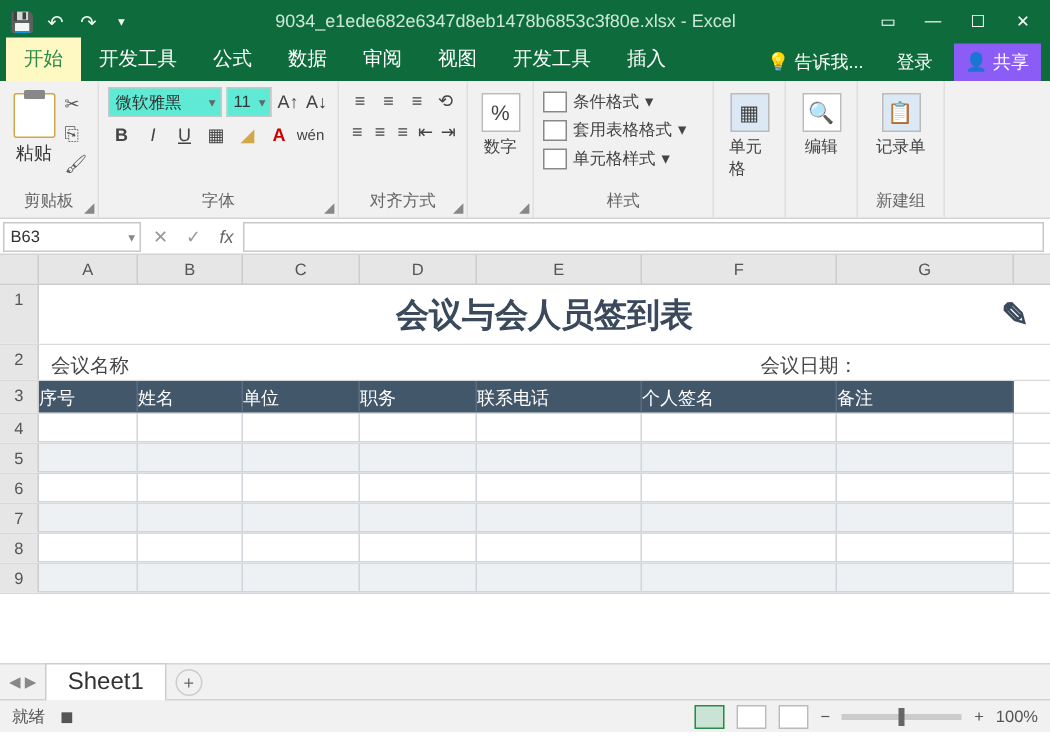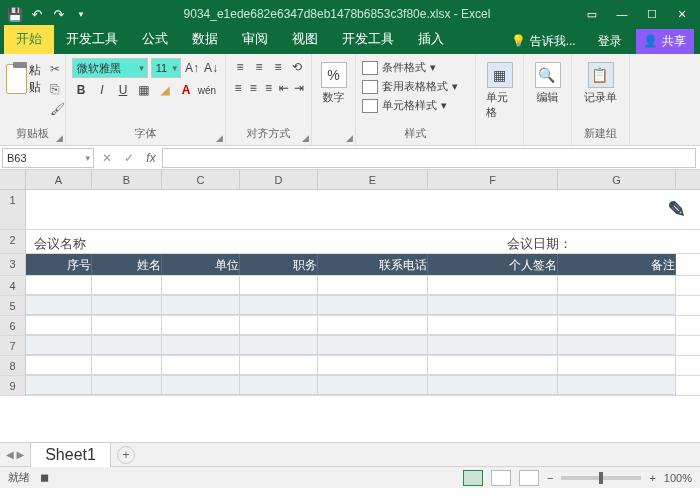--- a/index.html
+++ b/index.html
@@ -5,30 +5,30 @@
 *{box-sizing:border-box;margin:0;padding:0;font-family:"Microsoft YaHei",Arial,sans-serif}
 body{width:700px;height:500px;overflow:hidden;background:#fff;font-size:12px;color:#333}
 .titlebar{height:28px;background:#0e6b3b;display:flex;align-items:center;color:#fff}
 .qat{display:flex;align-items:center;gap:4px;padding:0 6px}
 .qat-icon{width:18px;height:18px;display:flex;align-items:center;justify-content:center;font-size:13px;opacity:.95}
 .title-text{flex:1;text-align:center;font-size:12px;color:#cde8d9}
 .winbtns{display:flex;gap:2px;padding-right:4px}
 .winbtn{width:28px;height:20px;display:flex;align-items:center;justify-content:center;font-size:11px}
 .tabs{height:26px;background:#0e6b3b;display:flex;align-items:flex-end;color:#fff;padding-left:4px;gap:0}
 .tab{padding:5px 12px 6px;font-size:13px;cursor:pointer}
-.tab.active{background:#fde047;color:#2a8a4a}
+.tab.active{background:#fef9c3;color:#2a8a4a}
 .tab-right{margin-left:auto;display:flex;align-items:center;gap:6px;padding-right:6px}
 .tab-right .tbtn{padding:4px 8px;font-size:12px}
 .share{background:#8b5cf6;padding:4px 10px}
 .ribbon{height:92px;background:#f1f1f1;border-bottom:1px solid #d4d4d4;display:flex}
 .group{border-right:1px solid #e0e0e0;padding:4px 6px 2px;display:flex;flex-direction:column;justify-content:space-between}
 .group-body{display:flex;gap:4px;align-items:flex-start}
 .group-label{text-align:center;font-size:11px;color:#666;padding:2px 0}
 .clipboard{width:66px}
-.paste-btn{width:40px;display:flex;flex-direction:row;align-items:center;gap:2px;padding-top:4px}
+.paste-btn{width:40px;display:flex;flex-direction:column;align-items:center;gap:2px;padding-top:4px}
 .paste-icon{width:28px;height:30px;background:#fff;border:1px solid #d4a64a;border-radius:2px;position:relative}
 .paste-icon:before{content:"";position:absolute;top:-3px;left:6px;width:14px;height:6px;background:#888;border-radius:1px}
 .mini-col{display:flex;flex-direction:column;gap:6px;padding-top:4px}
 .mini-icon{width:16px;height:14px;font-size:12px;color:#555}
 .font-group{width:160px}
 .font-row{display:flex;gap:3px;align-items:center;margin-bottom:3px}
 .combo{height:20px;border:1px solid #c8c8c8;background:#5eead4;display:flex;align-items:center;padding:0 4px;font-size:11px;position:relative}
 .combo:after{content:"▾";position:absolute;right:3px;font-size:9px;color:#666}
 .font-name{width:94px}
 .font-size{width:36px}
@@ -57,21 +57,21 @@
 .col-h{border-right:1px solid #ccc;text-align:center;font-size:11px;color:#555;line-height:20px}
 .row{display:flex;height:20px;border-bottom:1px solid #d9d9d9}
 .row-h{width:26px;background:#e6e6e6;border-right:1px solid #ccc;text-align:center;font-size:11px;color:#555;line-height:20px}
 .title-row{height:40px}
 .title-row .merged{flex:1;background:#fff;display:flex;align-items:center;justify-content:center;font-size:22px;font-weight:bold;color:#3a4a5c;position:relative}
 .pencil{position:absolute;right:14px;font-size:22px;color:#3a4a5c}
 .meta-row{height:24px}
 .meta-row .merged{flex:1;background:#fff;display:flex;align-items:flex-end;font-size:13px;color:#444;padding:0 8px}
 .meta-date{margin-left:auto;margin-right:120px}
 .header-row{height:22px}
-.header-row .hcell{background:#43576b;color:#fff;text-align:right;font-size:12px;line-height:22px;border-right:1px solid #5a6d80}
+.header-row .hcell{background:#43576b;color:#fff;text-align:left;font-size:12px;line-height:22px;border-right:1px solid #5a6d80}
 .data-row.alt .dcell{background:#eef1f4}
 .data-row .dcell{background:#fff}
 .dcell{border-right:1px solid #d0d5db;border-bottom:1px solid #d0d5db}
 .sheet-tabs{height:24px;background:#f1f1f1;border-top:1px solid #d4d4d4;display:flex;align-items:center;padding:0 6px;gap:6px}
 .nav-arrows{display:flex;gap:2px;color:#888;font-size:10px}
 .sheet-tab{background:#fff;border:1px solid #ccc;border-bottom:none;padding:3px 14px;font-size:16px}
 .add-sheet{width:18px;height:18px;border:1px solid #ccc;border-radius:50%;display:flex;align-items:center;justify-content:center;font-size:12px;color:#666}
 .statusbar{height:22px;background:#f1f1f1;border-top:1px solid #d4d4d4;display:flex;align-items:center;padding:0 8px;font-size:11px;color:#555;gap:10px}
 .sb-right{margin-left:auto;display:flex;align-items:center;gap:8px}
 .view-btn{width:20px;height:16px;border:1px solid #bbb;background:#fff}
@@ -241,20 +241,21 @@
     <div class="col-h cC">C</div>
     <div class="col-h cD">D</div>
     <div class="col-h cE">E</div>
     <div class="col-h cF">F</div>
     <div class="col-h cG">G</div>
   </div>
 
   <div class="row title-row">
     <div class="row-h">1</div>
     <div class="merged">
+      <span>会议与会人员签到表</span>
       <span class="pencil">✎</span>
     </div>
   </div>
 
   <div class="row meta-row">
     <div class="row-h">2</div>
     <div class="merged">
       <span>会议名称</span>
       <span class="meta-date">会议日期：</span>
     </div>

